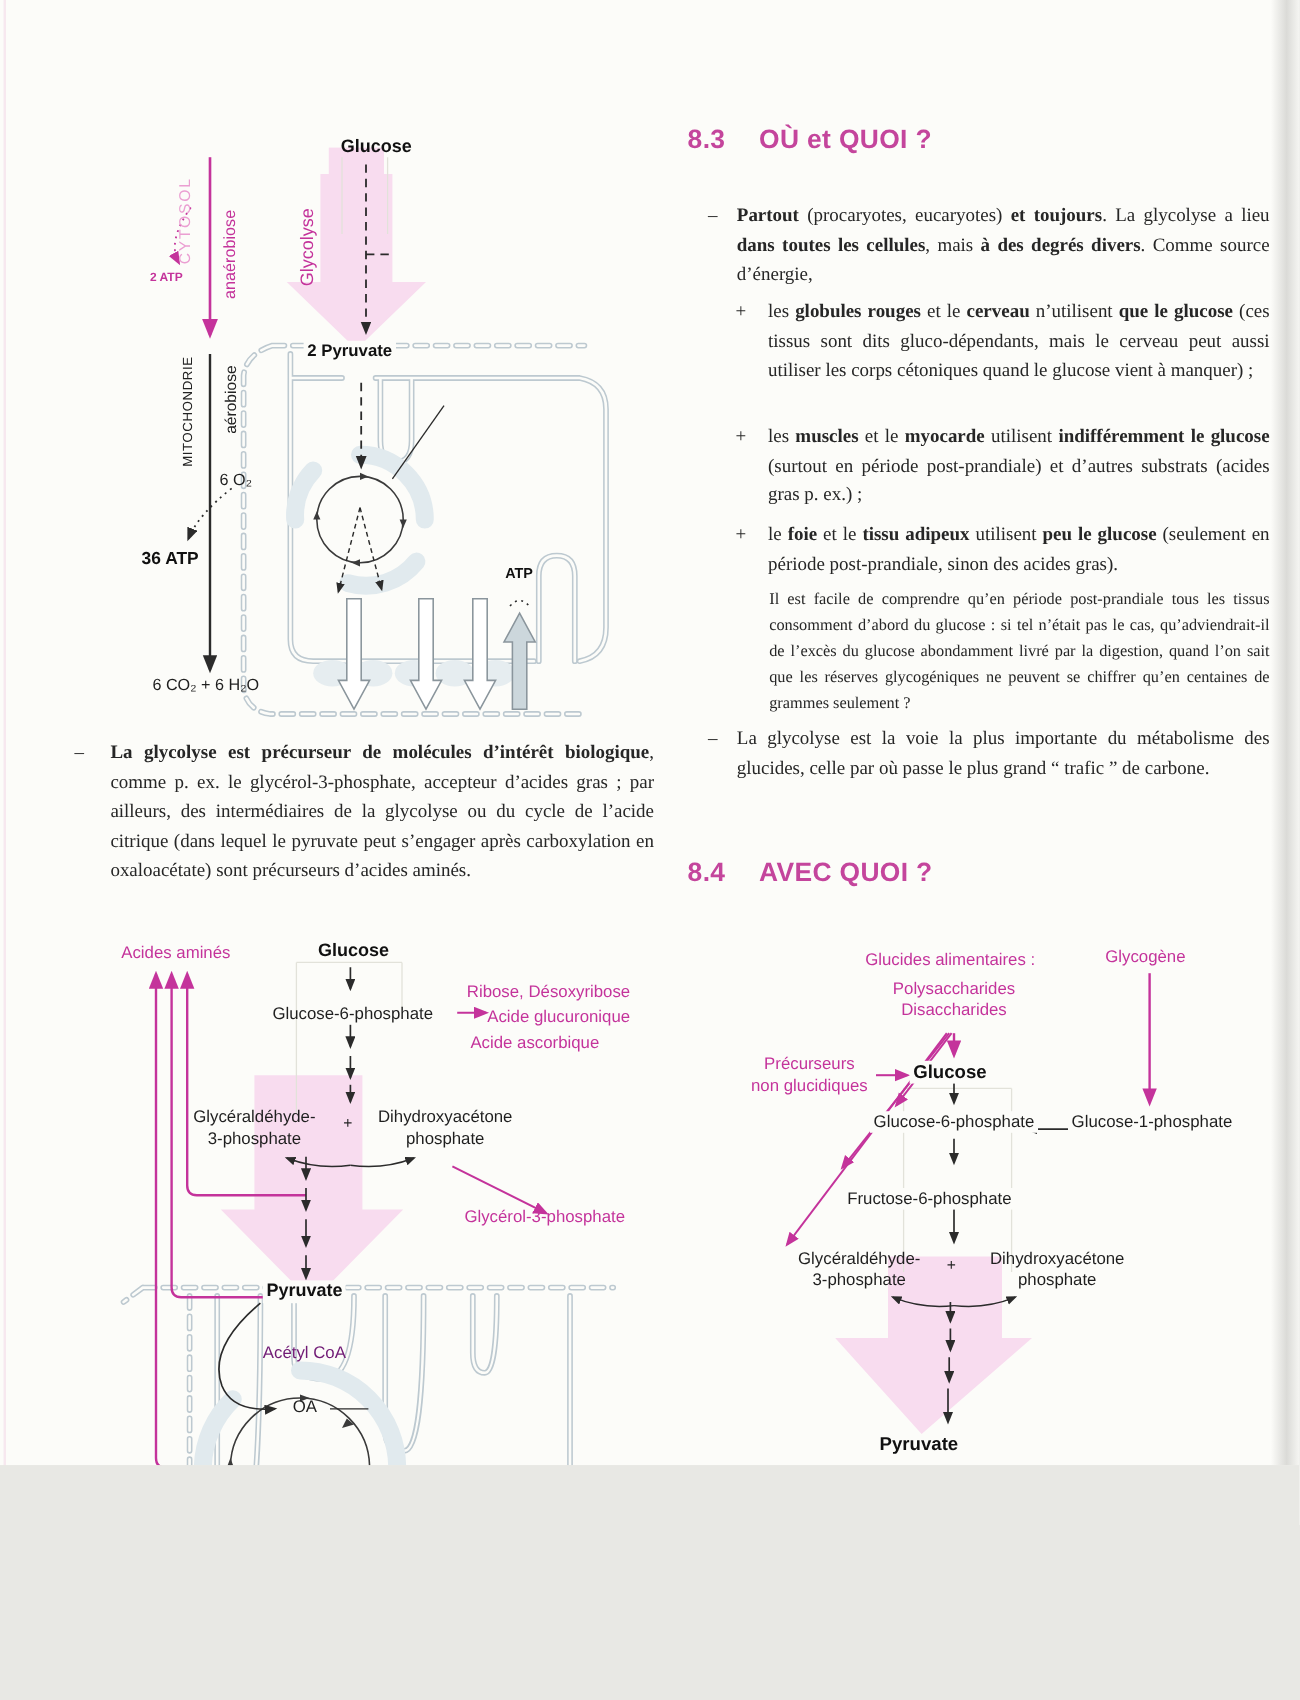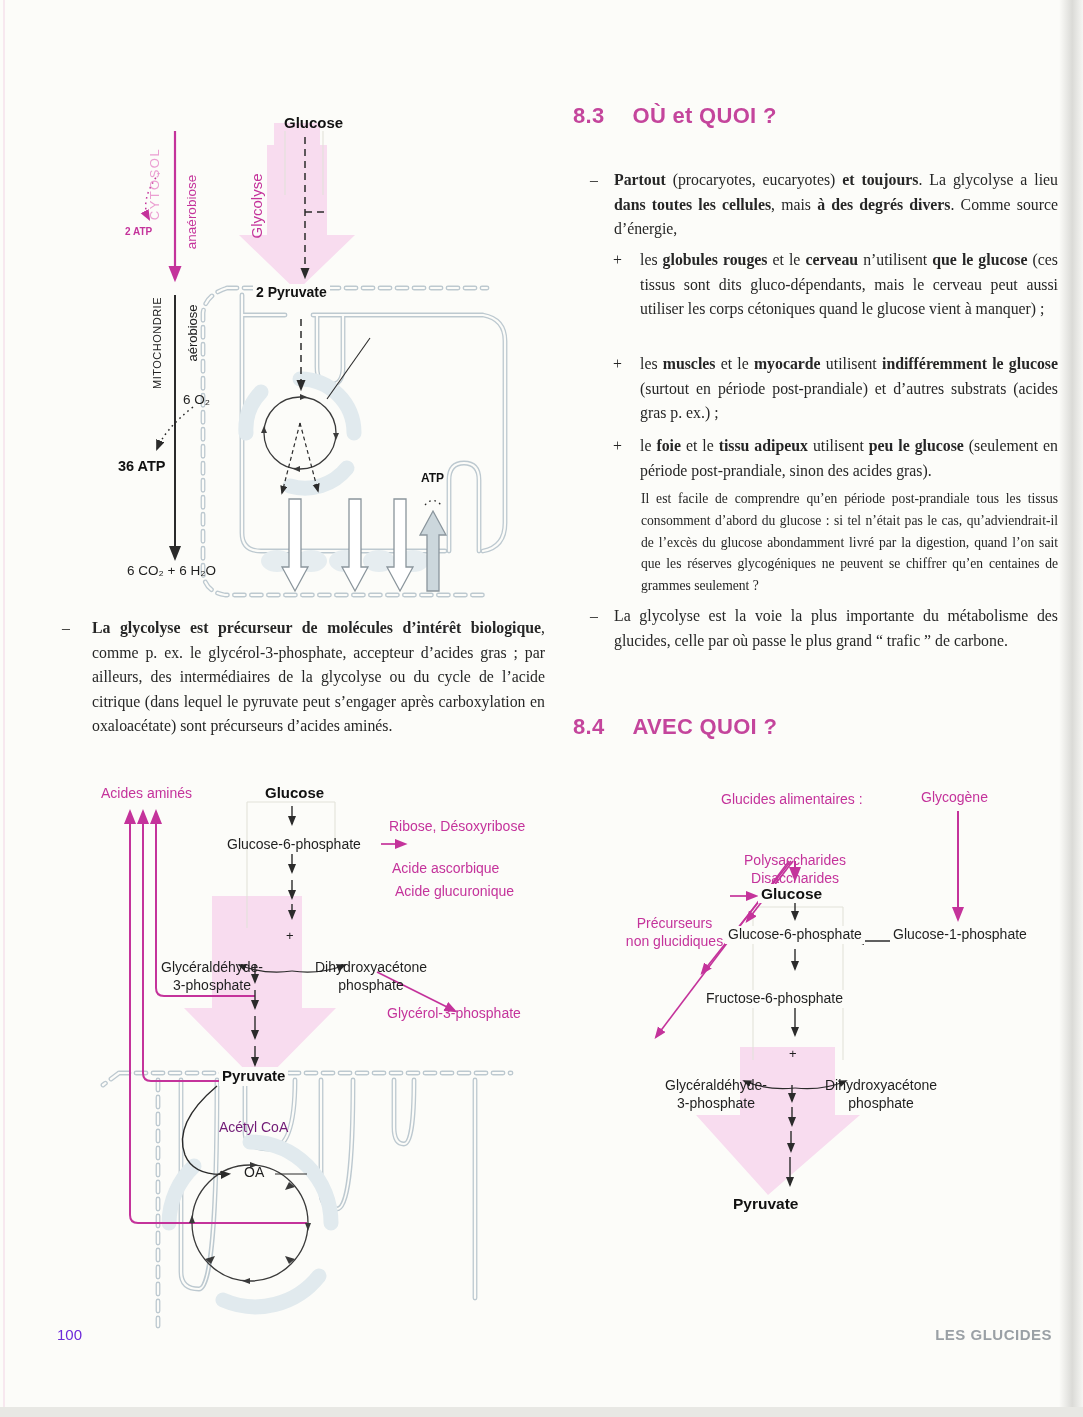--- a/index.html
+++ b/index.html
@@ -1,17 +1,17 @@
 <!DOCTYPE html>
 <html style="--heading: #c4459c; --magenta: #c4339b; --pink_fill: #f8dcef; --membrane: #bdc9d0;"><head>
 <meta charset="utf-8">
 <style>
   html,body{margin:0;padding:0;background:#e8e8e4;}
   .page{
-    position:relative; width:1083px; height:1407px; margin:0 auto;
+    position:relative; width:1083px; height:1221px; margin:0 auto;
     background:#fcfcf9; overflow:hidden;
     font-family:"Liberation Sans","DejaVu Sans",sans-serif; color:#1f1f1f;
   }
   .scan-line{position:absolute;left:3px;top:0;width:2px;height:100%;background:#f2d7e7;opacity:.55;}
   .edge-shadow{position:absolute;right:0;top:0;width:24px;height:100%;
     background:linear-gradient(to right, rgba(100,100,95,0) 0%, rgba(100,100,95,.22) 55%, rgba(100,100,95,.04) 100%);}
   .tblock{position:absolute; font-family:"Liberation Serif","DejaVu Serif",serif;
     font-size:15.8px; line-height:24.5px; text-align:justify; color:#262626;}
   .tblock .marker{position:absolute; left:0; top:0;}
   .tblock .txt{display:block;}
@@ -24,21 +24,21 @@
   .footer.r{right:31px; color:#9aa0a5; font-weight:bold; letter-spacing:.5px;}
   
   .fig{position:absolute;}
   .fig svg{position:absolute; left:0; top:0;}
   .lbl{position:absolute; font-size:14px; white-space:nowrap; line-height:1.25;}
   .lbl-b{font-weight:bold; color:#111;}
   .mag{color:var(--magenta,#c4339b);}
   .magl{color:#eb9fd2;}
   .gray{color:#701a75;}
   .paperbg{background:#fcfcf9; padding:0 3px;}
-  .ctr{text-align:center; white-space:normal;margin-top:37px;}
+  .ctr{text-align:center; white-space:normal;}
   .ctr span{display:block;}
   .vlabel{position:absolute; white-space:nowrap;
     transform:translate(-50%,-50%) rotate(-90deg);}
   
   .pink{fill:var(--pink_fill,#f8dcef); stroke:none;}
   .memb{stroke:var(--membrane,#bdc9d0); stroke-width:4.8; fill:none; stroke-linecap:round;}
   .memc{stroke:#fcfcf9; stroke-width:2.2; fill:none; stroke-linecap:round;}
   .dsh{stroke-dasharray:10 7;}
   .swirl{stroke:#e1eaee; stroke-width:15; fill:none; stroke-linecap:round;}
   .blk{stroke:#2b2b2b; fill:none;}
@@ -208,21 +208,21 @@
         <path stroke-width="1.2" d="M 237 193 Q 264 197 290 187" marker-end="url(#bA2)"></path>
       </g>
 
       <path class="blk" stroke-width="1.4" d="M 162 308 Q 118 345 130 377 Q 139 399 174 396" marker-end="url(#bA2)"></path>
       <path class="blk" stroke-width="1" d="M 220 396 H 252"></path>
     </svg>
     <div class="lbl mag" style="left:46px;top:7px;">Acides aminés</div>
     <div class="lbl lbl-b" style="left:210px;top:6px;font-size:15px;">Glucose</div>
     <div class="lbl" style="left:172px;top:58px;">Glucose-6-phosphate</div>
     <div class="lbl mag" style="left:334px;top:40px;">Ribose, Désoxyribose</div>
-    <div class="lbl mag" style="left:340px;top:61px;margin-top:44px;">Acide glucuronique</div>
+    <div class="lbl mag" style="left:351px;top:61px;">Acide glucuronique</div>
     <div class="lbl mag" style="left:337px;top:82px;">Acide ascorbique</div>
     <div class="lbl ctr" style="left:101px;top:144px;width:112px;">
       <span>Glycéraldéhyde-</span>
       <span>3-phosphate</span>
     </div>
     <div class="lbl" style="left:231px;top:150px;font-size:13px;">+</div>
     <div class="lbl ctr" style="left:253px;top:144px;width:126px;">
       <span>Dihydroxyacétone</span>
       <span>phosphate</span>
     </div>

